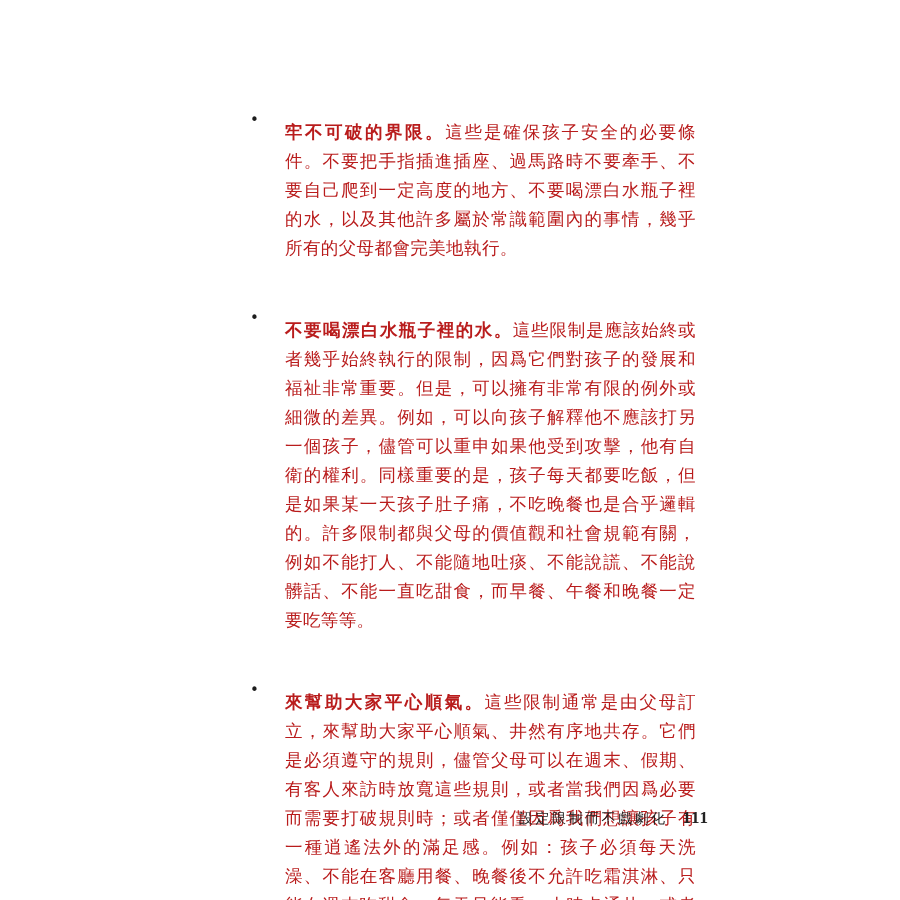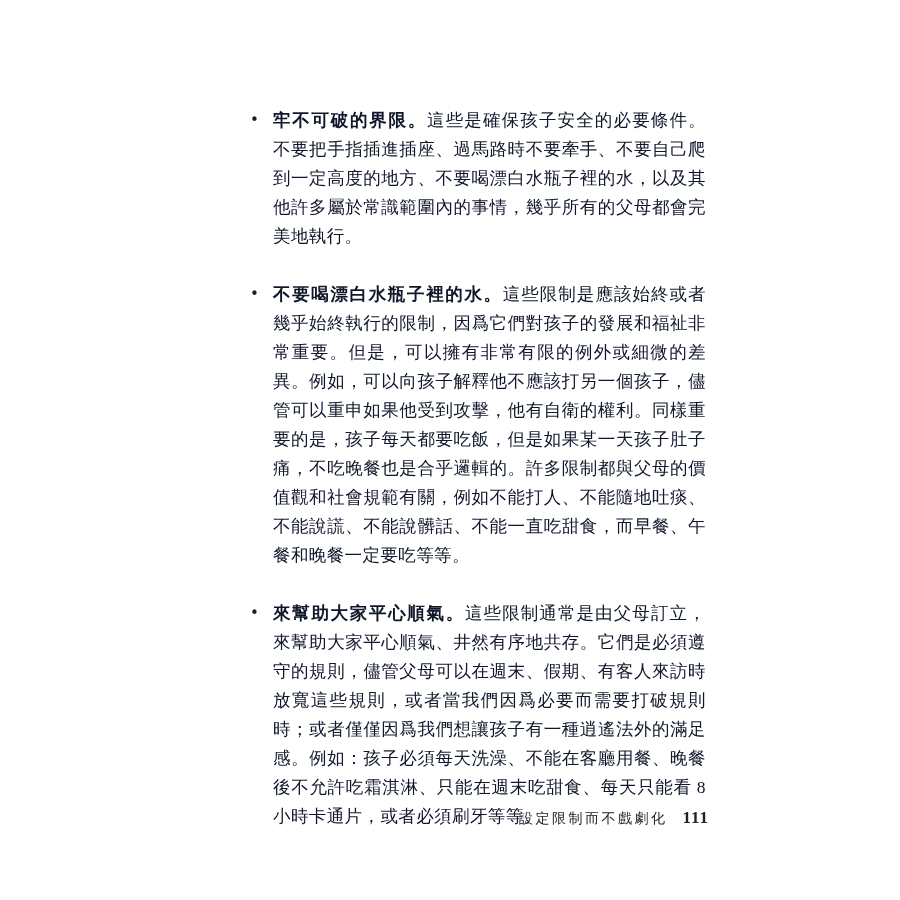--- a/index.html
+++ b/index.html
@@ -34,27 +34,27 @@
   .bullet-marker {
     flex: none;
     width: 23px;
     font-size: 15px;
     line-height: 29px;
     color: #1d1d1d;
     font-family: "DejaVu Sans", sans-serif;
   }
   .bullet-text {
     width: 433px;
-    margin: 0;
+    margin: 12px;
     font-size: 17.5px;
     line-height: 29px;
     letter-spacing: 0.4px;
     text-align: justify;
     text-justify: inter-ideograph;
-    color: #0f172a;
+    color: #b91c1c;
   }
   .bullet-heading {
     font-family: "Liberation Sans", "DejaVu Sans", sans-serif;
     font-weight: 700;
     font-style: normal;
     letter-spacing: 1px;
   }
   .footer {
     position: absolute;
     top: 808px;

